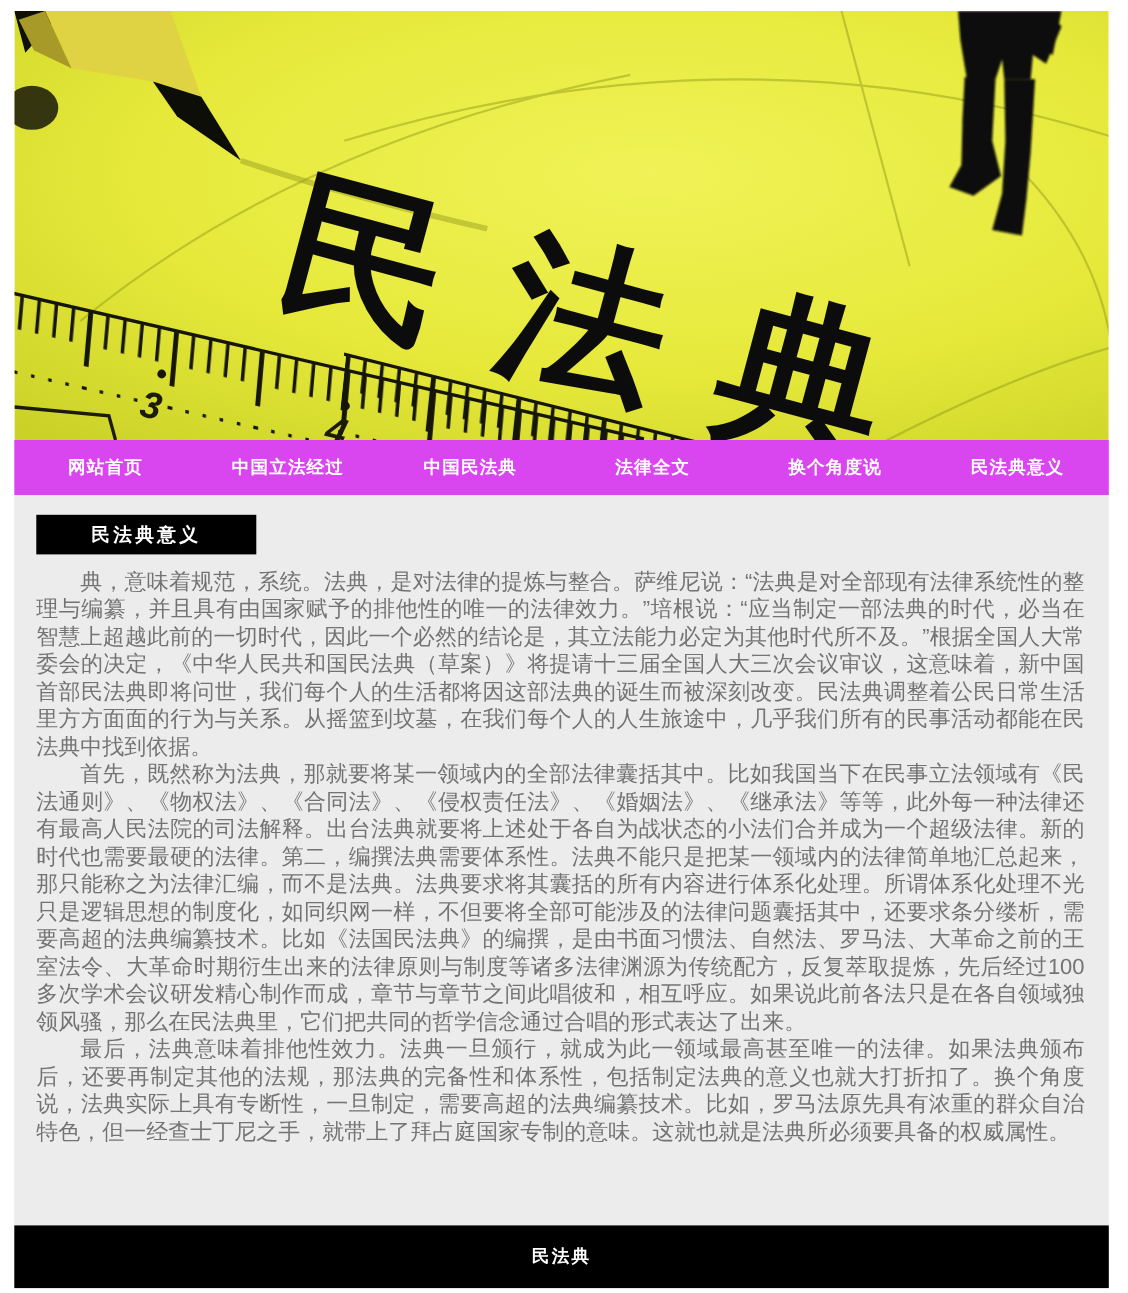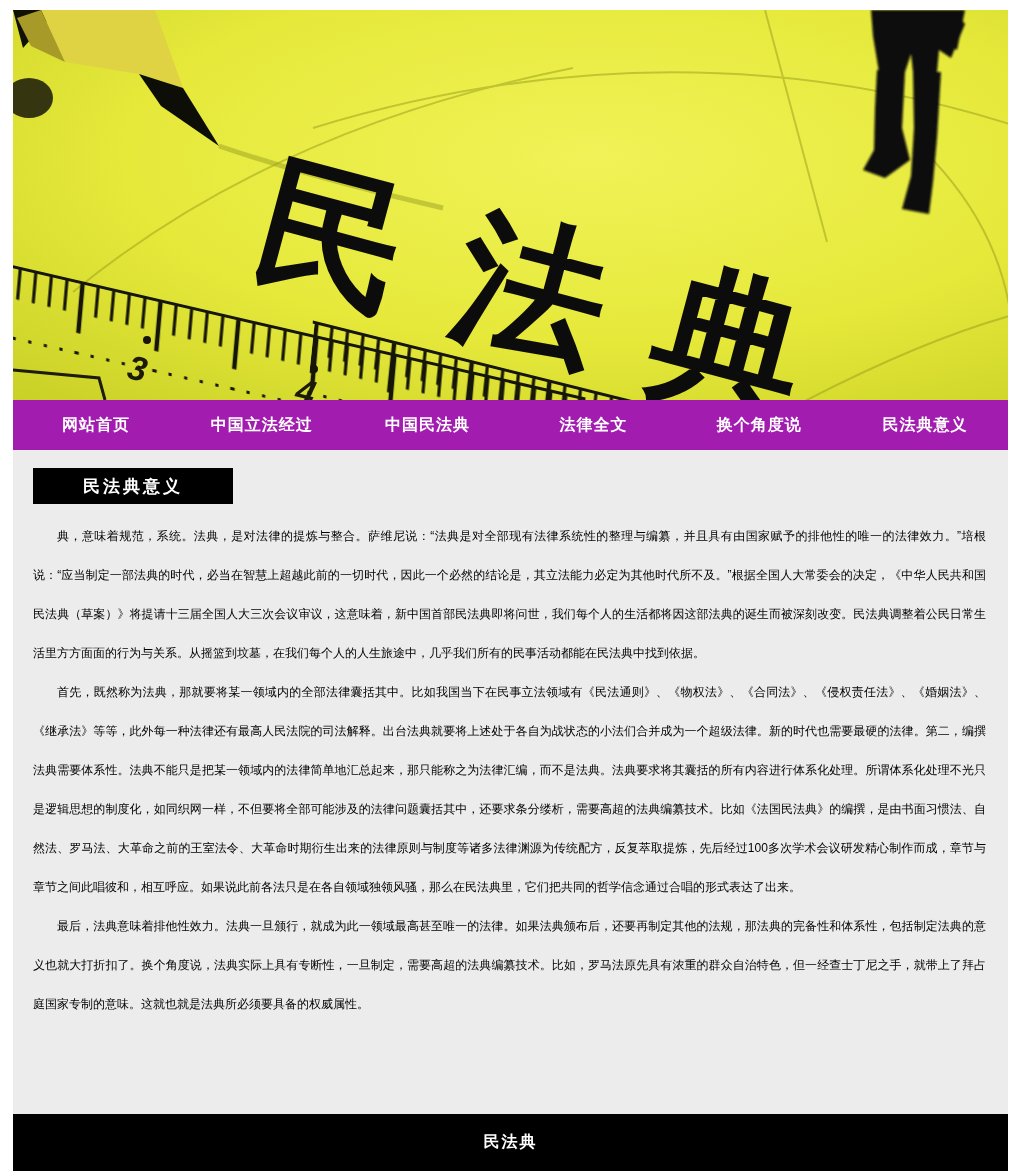--- a/index.html
+++ b/index.html
@@ -1,26 +1,26 @@
 <!DOCTYPE html>
 <html><head>
 <meta charset="utf-8">
 <style>
   html,body{margin:0;padding:0;background:#ffffff;font-family:"Liberation Sans","DejaVu Sans",sans-serif;}
   .page{width:1025px;height:1175px;background:#ffffff;overflow:hidden;position:relative;}
   .container{width:995px;margin-left:13px;padding-top:10px;}
   .hero{width:995px;height:390px;overflow:hidden;}
   .hero svg{display:block;width:995px;height:390px;}
-  .navbar{width:995px;height:50px;background:#a21caf;display:flex;align-items:stretch;}
+  .navbar{width:995px;height:50px;background:#d946ef;display:flex;align-items:stretch;}
   .nav-item{flex:1;display:flex;align-items:center;justify-content:center;color:#ffffff;
             font-size:16px;font-weight:bold;letter-spacing:1px;text-decoration:none;cursor:pointer;}
   .content{width:995px;height:664px;background:#ececec;box-sizing:border-box;padding:18px 22px 0 20px;}
   .badge{width:200px;height:36px;background:#000000;color:#ffffff;display:flex;align-items:center;
          justify-content:center;font-size:17px;font-weight:bold;letter-spacing:3px;}
-  .content p{margin:0;padding:0;text-indent:2em;font-size:12px;line-height:39px;color:#000000;
+  .content p{margin:0;padding:0;text-indent:2em;font-size:20px;line-height:25px;color:#737373;
              text-align:justify;}
   .content p.first{margin-top:13px;}
   .footer{width:995px;height:57px;background:#000000;display:flex;align-items:center;justify-content:center;}
   .footer-title{color:#ffffff;font-size:16px;font-weight:bold;letter-spacing:2px;}
 </style>
 </head>
 <body>
 
 <div class="page">
   <div class="container">

